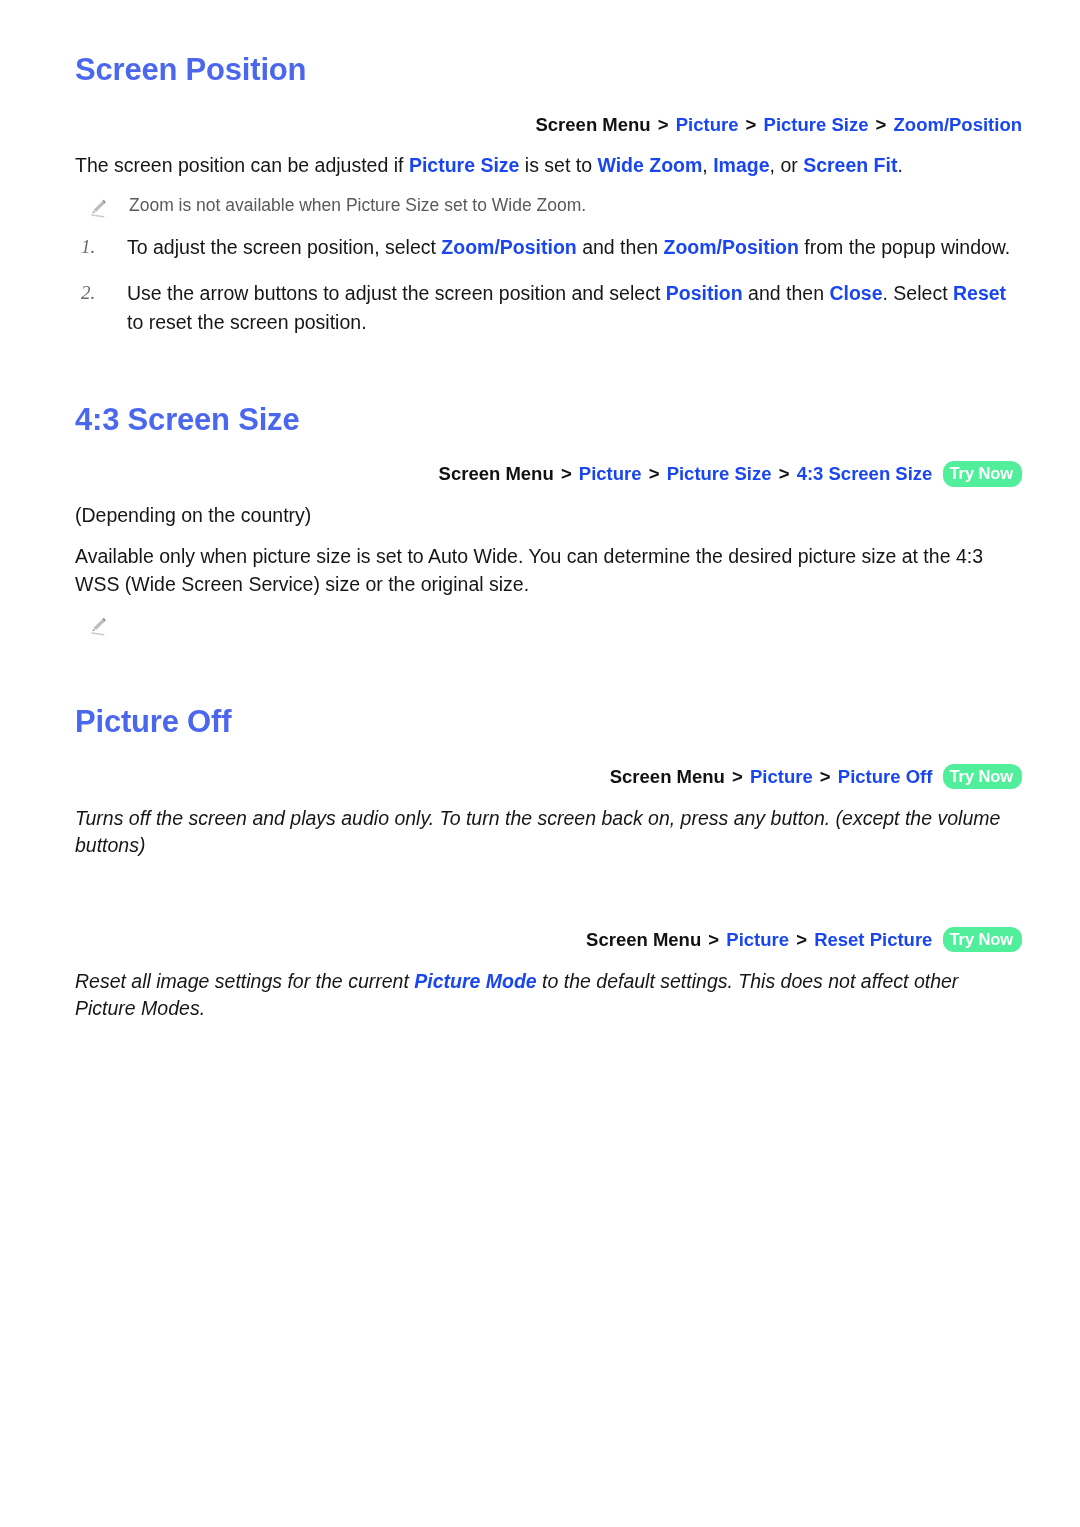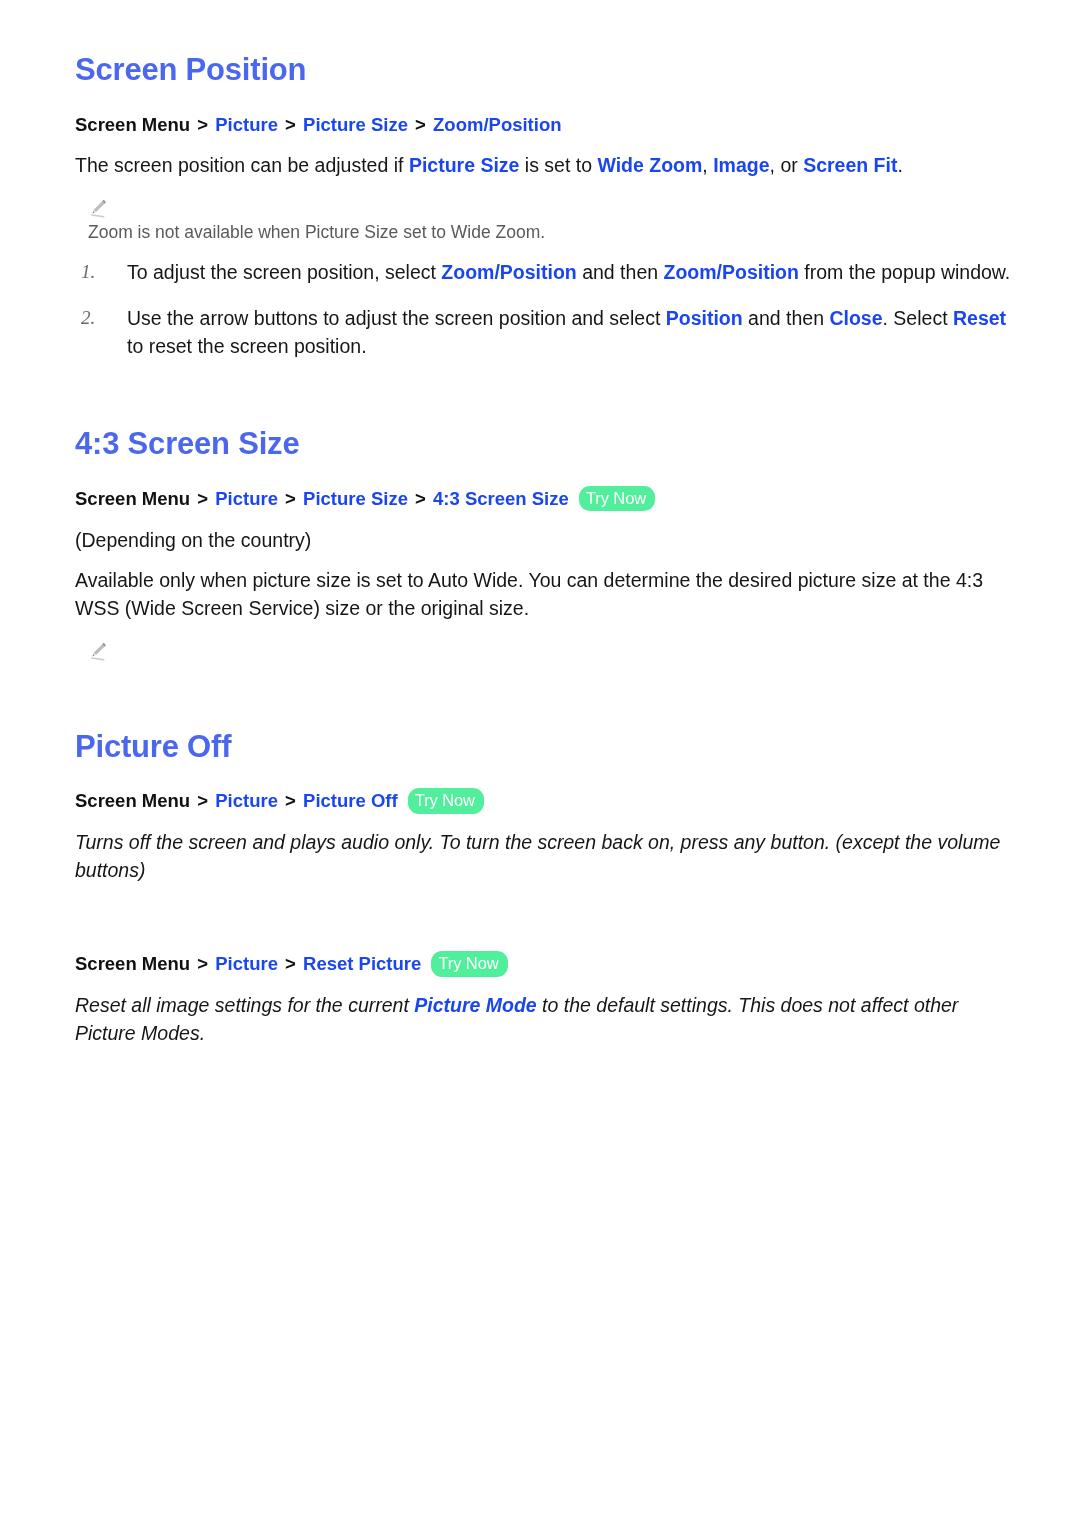--- a/index.html
+++ b/index.html
@@ -38,31 +38,32 @@
     margin-top: 66px;
   }
 
   .breadcrumb {
     font-size: 18.5px;
     font-weight: bold;
     color: #111111;
     line-height: 1.5;
     margin: 0 0 14px 0;
     display: block;
+    text-align: right;
   }
   .breadcrumb .crumb-root { color: #111111; }
   .breadcrumb .crumb-link { color: #1a46ef; }
   .breadcrumb .sep { color: #111111; font-weight: bold; padding: 0 2px; }
 
   .try-now {
     display: inline-block;
     background: #51ef9b;
     color: #ffffff;
     font-size: 16.5px;
-    font-weight: normal;
+    font-weight: bold;
     line-height: 1;
     padding: 4px 9px 5px 7px;
     border-radius: 11px;
     margin-left: 5px;
     position: relative;
     top: -1px;
     letter-spacing: -0.1px;
     white-space: nowrap;
   }
 
@@ -73,21 +74,20 @@
     margin: 0 0 13px 0;
   }
   p.body-text:last-child { margin-bottom: 0; font-style: italic; }
   .hl { color: #1a46ef; font-weight: bold; }
 
   .note {
     display: flex;
     align-items: flex-start;
     margin: 7px 0 13px 0;
     padding-left: 13px;
-    flex-direction: column;
   }
   .note-icon {
     flex: 0 0 auto;
     width: 24px;
     height: 24px;
     margin-right: 17px;
     margin-top: 3px;
   }
   .note-text {
     font-size: 17.5px;

